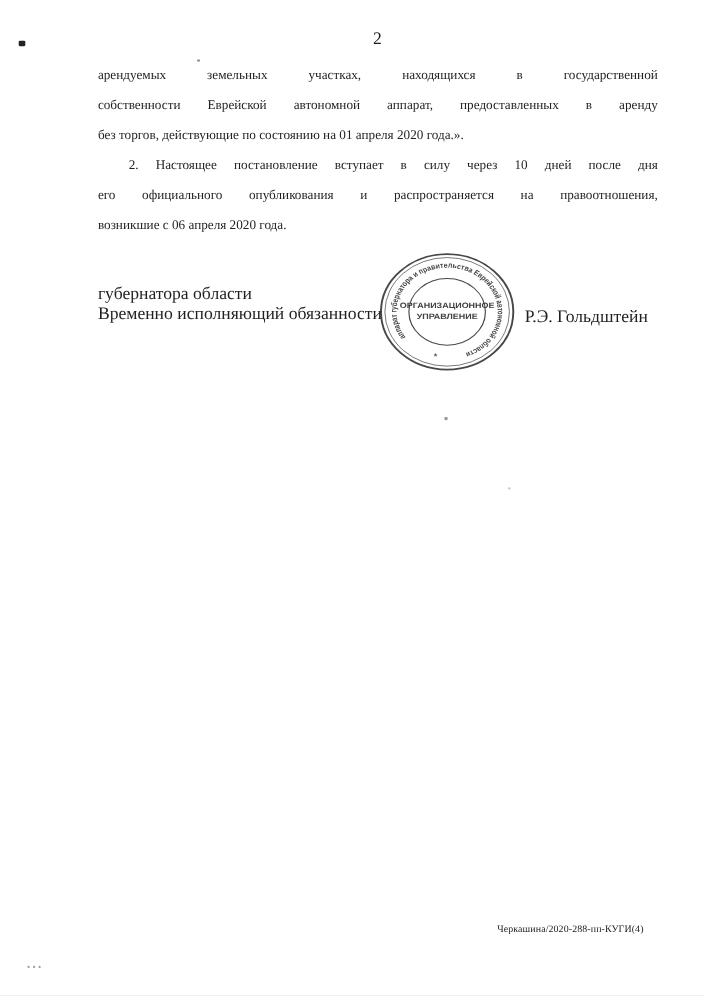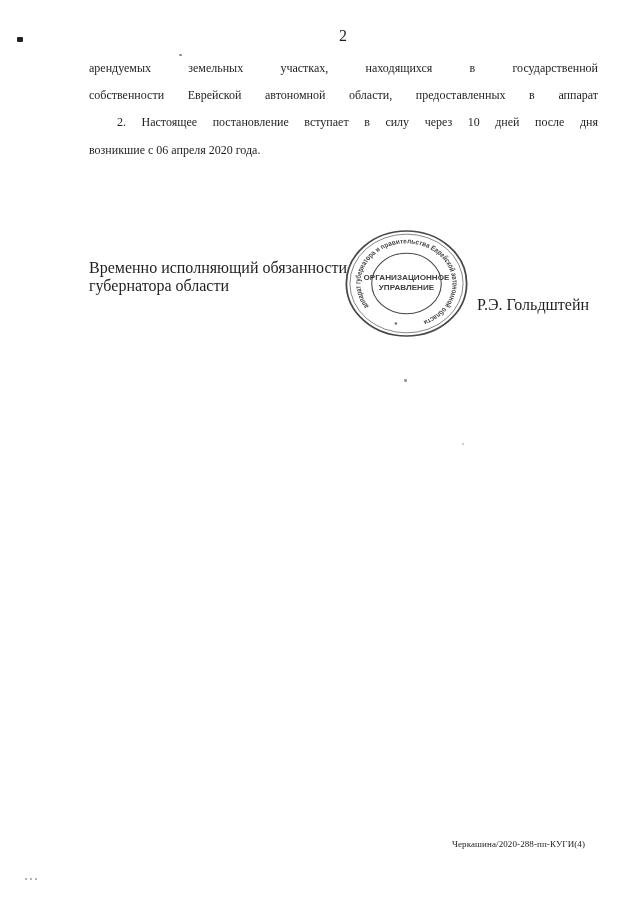--- a/index.html
+++ b/index.html
@@ -21,21 +21,21 @@
     font-size:12px;line-height:27.2px;
   }
   .line{width:509px;white-space:nowrap;}
   .just{text-align:justify;text-align-last:justify;white-space:normal;}
   .indent{padding-left:28px;width:481px;}
   .sig-title{
     position:absolute;top:259px;left:89px;
     font-size:16px;line-height:17.8px;
   }
   .sig-name{
-    position:absolute;top:296px;left:477px;
+    position:absolute;top:280px;left:477px;
     font-size:16px;
   }
   .stamp{
     position:absolute;left:344px;top:229px;width:125px;height:109px;
   }
   .footer-note{
     position:absolute;top:839px;left:452px;
     font-family:Liberation Serif, serif;
     font-size:9px;color:#1c1c1c;letter-spacing:0.1px;
   }
@@ -52,28 +52,30 @@
 </style>
 </head>
 <body>
 
 <div class="page">
 
   <div class="pagenum">2</div>
 
   <div class="body-text">
     <div class="line just">арендуемых земельных участках, находящихся в государственной</div>
-    <div class="line just">собственности Еврейской автономной области, предоставленных в аппарат</div>
+    <div class="line just">собственности Еврейской автономной аппарат, предоставленных в аренду</div>
+    <div class="line">без торгов, действующие по состоянию на 01 апреля 2020 года.».</div>
     <div class="line just indent">2. Настоящее постановление вступает в силу через 10 дней после дня</div>
+    <div class="line just">его официального опубликования и распространяется на правоотношения,</div>
     <div class="line">возникшие с 06 апреля 2020 года.</div>
   </div>
 
   <div class="sig-title">
+    <div>губернатора области</div>
     <div>Временно исполняющий обязанности</div>
-    <div>губернатора области</div>
   </div>
 
   <div class="sig-name">Р.Э. Гольдштейн</div>
 
   <svg class="stamp" viewBox="0 0 106 106" preserveAspectRatio="none">
     <g stroke="#2f2f2f" fill="none" opacity="0.88">
       <circle cx="53" cy="53" r="51" stroke-width="1.5"></circle>
       <circle cx="53" cy="53" r="48" stroke-width="0.6"></circle>
       <circle cx="53" cy="53" r="29.5" stroke-width="0.9"></circle>
     </g>

